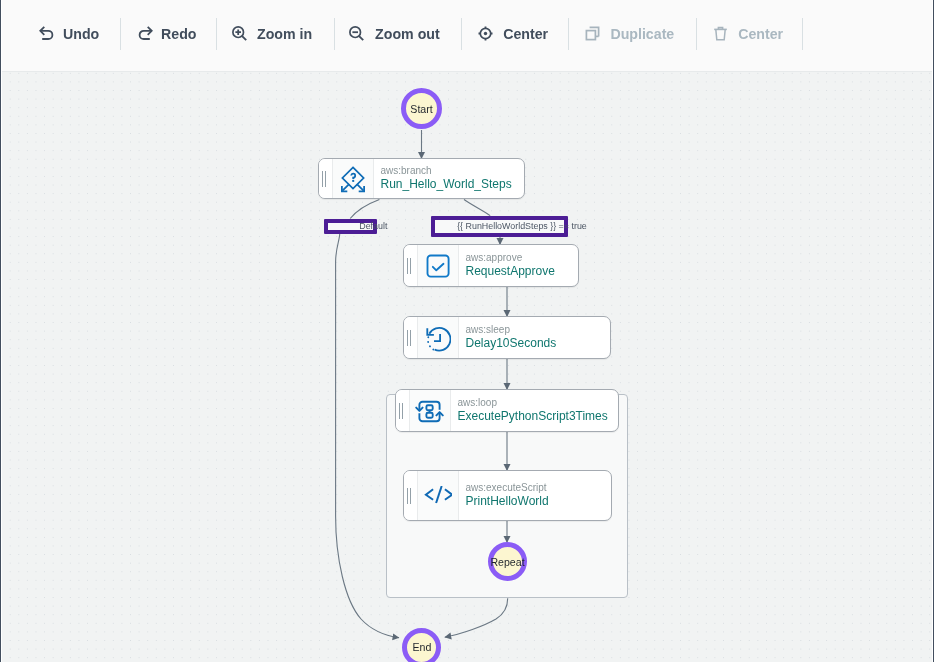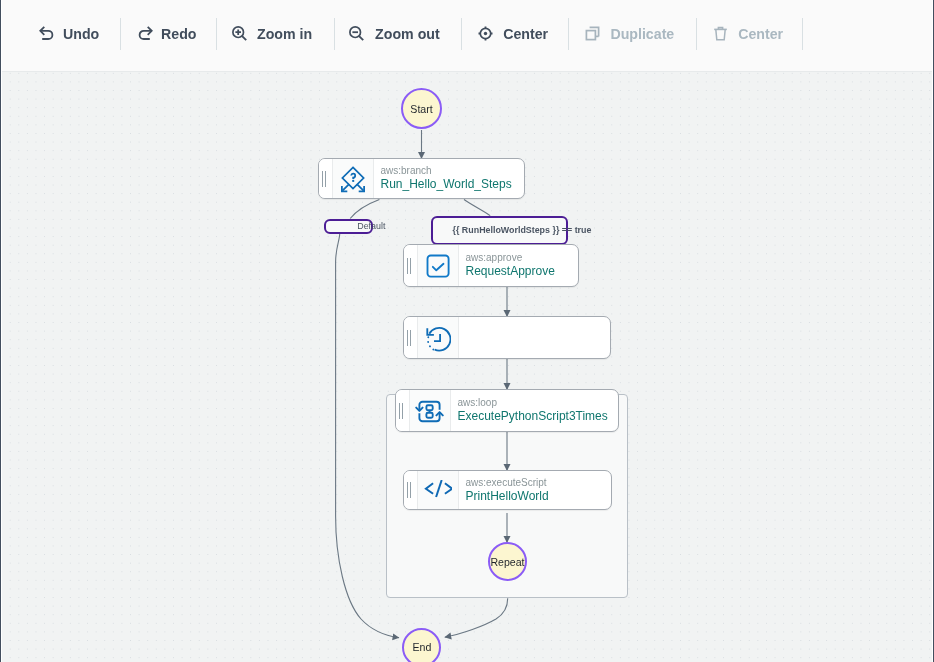--- a/index.html
+++ b/index.html
@@ -35,26 +35,26 @@
               border-right:1px solid #e9ebec;background:#fff;flex:0 0 auto;box-sizing:border-box;}
   .node .grip i{display:block;width:1.1px;height:16px;background:#93a0a8;margin-right:1.5px;}
   .node .iconcell{width:40px;display:flex;align-items:center;justify-content:center;
                   border-right:1px solid #e9ebec;background:#fafbfb;flex:0 0 auto;}
   .node .labels{padding-left:6.5px;display:flex;flex-direction:column;justify-content:center;
                 flex:1 1 auto;min-width:0;}
   .node .kind{font-size:10px;color:#8a9598;line-height:12px;}
   .node .title{font-size:12px;color:#0f766e;line-height:15px;}
 
   
-  .circle{position:absolute;background:#fcf6d0;border:2px solid #8b5cf6;border-radius:50%;
+  .circle{position:absolute;background:#fcf6d0;border:5px solid #8b5cf6;border-radius:50%;
           display:flex;align-items:center;justify-content:center;color:#1f242b;
           font-size:10.6px;box-sizing:border-box;white-space:nowrap;overflow:visible;}
 
   
-  .elabel{position:absolute;background:#f8f9f9;border:2px solid #4c1d95;border-radius:6px;
+  .elabel{position:absolute;background:#f8f9f9;border:4px solid #4c1d95;border-radius:1px;
           display:flex;align-items:center;justify-content:center;color:#4b5563;
           font-size:8.9px;box-sizing:border-box;white-space:nowrap;padding-left:45px;}
 
   
   .container{position:absolute;background:#f8f9f9;border:1px solid #b9c0c7;border-radius:4px;
              box-sizing:border-box;}
 </style>
 </head>
 <body>
 
@@ -196,21 +196,21 @@
     </div>
     <div class="labels">
       <div class="kind">aws:branch</div>
       <div class="title">Run_Hello_World_Steps</div>
     </div>
   </div>
 
   <div class="elabel" style="left:324.3px;top:218.6px;width:38px;height:15.1px;">
     <span>Default</span>
   </div>
-  <div class="elabel" style="left:430.8px;top:215.8px;width:137.3px;height:29px;font-weight:bold;">
+  <div class="elabel" style="left:430.8px;top:215.8px;width:137.3px;height:21px;">
     <span>{{ RunHelloWorldSteps }} == true</span>
   </div>
 
   <div class="node" style="left:403px;top:244px;width:176px;height:43px;">
     <div class="grip">
         <i></i>
         <i></i>
       </div>
     <div class="iconcell">
       <svg width="24" height="24" viewBox="0 0 24 24" fill="none" style="margin-top:1px">
@@ -233,20 +233,24 @@
       <svg width="27" height="27" viewBox="0 0 27 27" fill="none" style="margin-left:-1px;margin-top:1px">
         <g transform="translate(15.2,14.2)">
           <path d="M-9.9 -5.5 A11.3 11.3 0 1 1 -4.5 10.4" stroke="#0f6cb6" stroke-width="1.8" fill="none" stroke-linecap="butt"></path>
           <path d="M-5.8 10.4 A11.3 11.3 0 0 1 -10.3 -3.7" stroke="#0f6cb6" stroke-width="1.85" fill="none" stroke-dasharray="0.1 4.6" stroke-linecap="round"></path>
         </g>
         <g stroke="#0f6cb6" stroke-width="1.85" fill="none" stroke-linecap="butt" stroke-linejoin="miter">
           <path d="M3.3 3.2 V9.8 H9.9"></path>
           <path d="M16.1 9.1 V16.1 H10.0"></path>
         </g>
       </svg>
+    </div>
+    <div class="labels">
+      <div class="kind">aws:sleep</div>
+      <div class="title">Delay10Seconds</div>
     </div>
   </div>
 
   <div class="node" style="left:395px;top:389px;width:224px;height:43px;">
     <div class="grip">
         <i></i>
         <i></i>
       </div>
     <div class="iconcell">
       <svg width="29" height="27" viewBox="0 0 29 27" fill="none" style="margin-left:-1.3px;margin-top:1.4px">
@@ -260,21 +264,21 @@
           <path d="M14.55 12.2 V14.8"></path>
         </g>
       </svg>
     </div>
     <div class="labels">
       <div class="kind">aws:loop</div>
       <div class="title">ExecutePythonScript3Times</div>
     </div>
   </div>
 
-  <div class="node" style="left:403px;top:470px;width:209px;height:40px;">
+  <div class="node" style="left:403px;top:470px;width:209px;height:51px;">
     <div class="grip">
         <i></i>
         <i></i>
       </div>
     <div class="iconcell">
       <svg width="28" height="20" viewBox="0 0 28 20" fill="none" style="margin-left:-1px">
         <path d="M9.1 3.2 L1.9 8.7 L9.1 13.8" stroke="#1069b4" stroke-width="2" fill="none" stroke-linecap="butt" stroke-linejoin="miter"></path>
         <path d="M20.9 3.2 L28.1 8.7 L20.9 13.8" stroke="#1069b4" stroke-width="2" fill="none" stroke-linecap="butt" stroke-linejoin="miter"></path>
         <path d="M17.7 0.05 L12.1 16.95" stroke="#1069b4" stroke-width="2" stroke-linecap="butt"></path>
       </svg>

